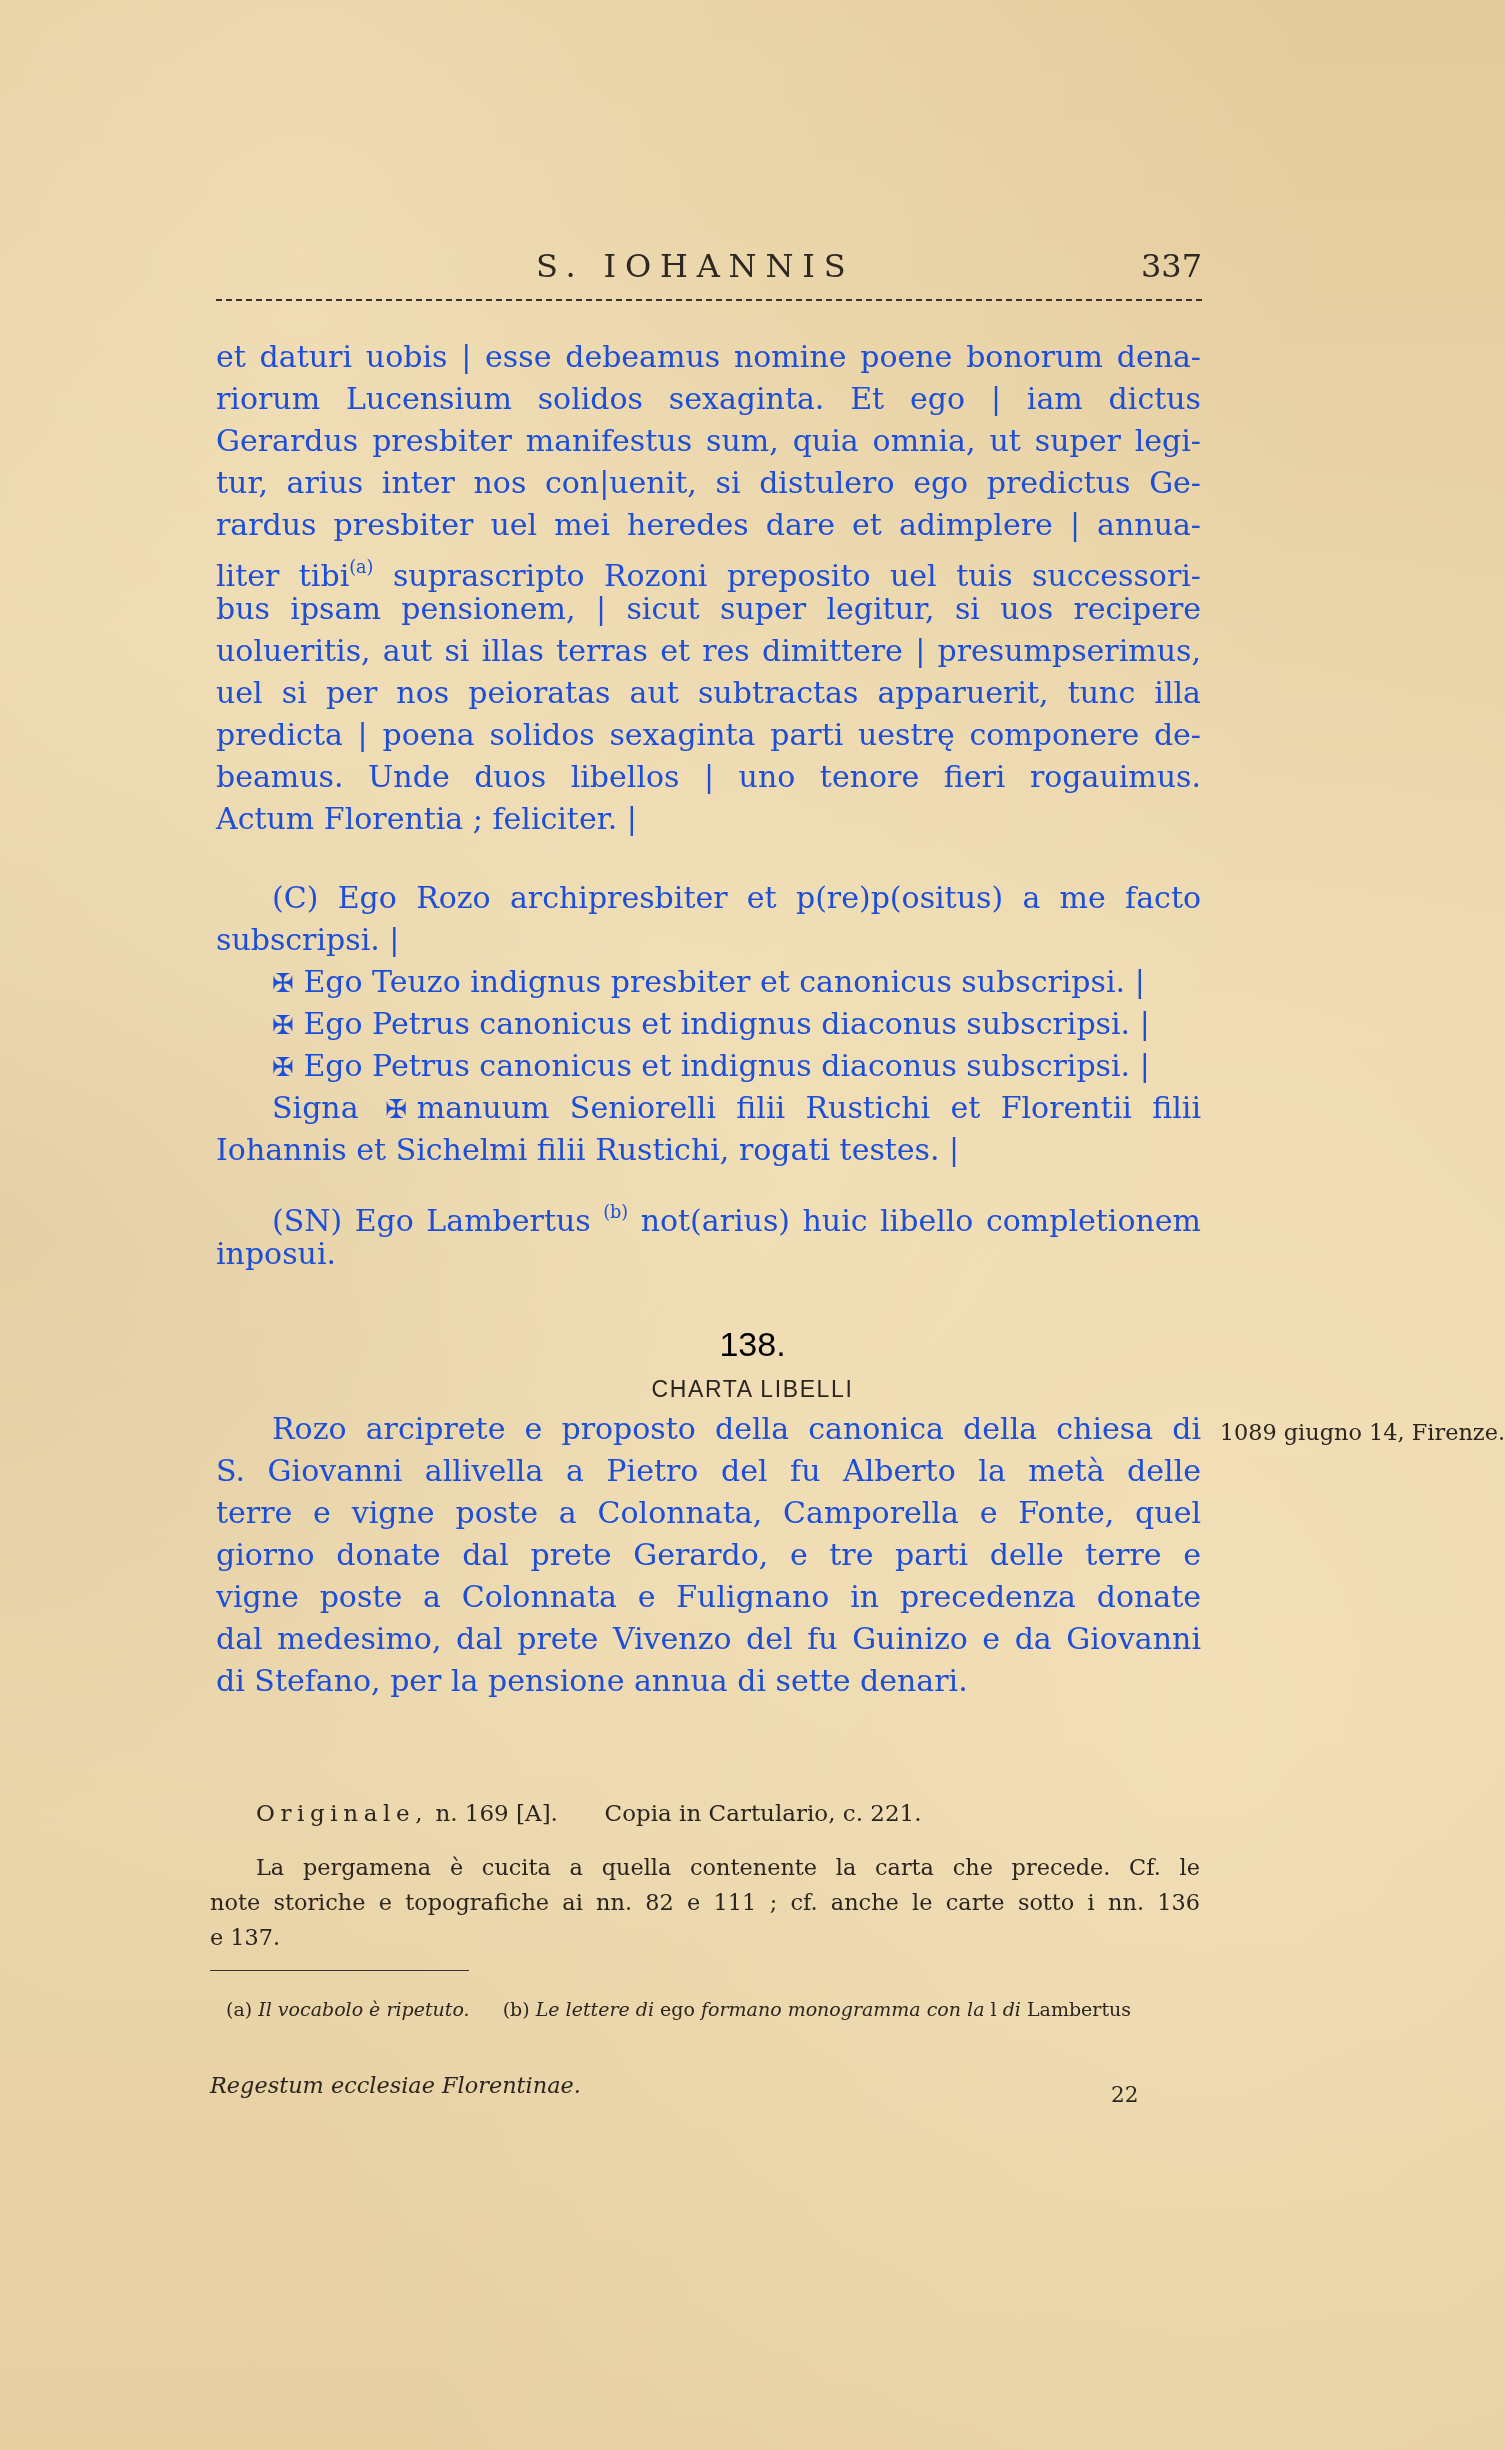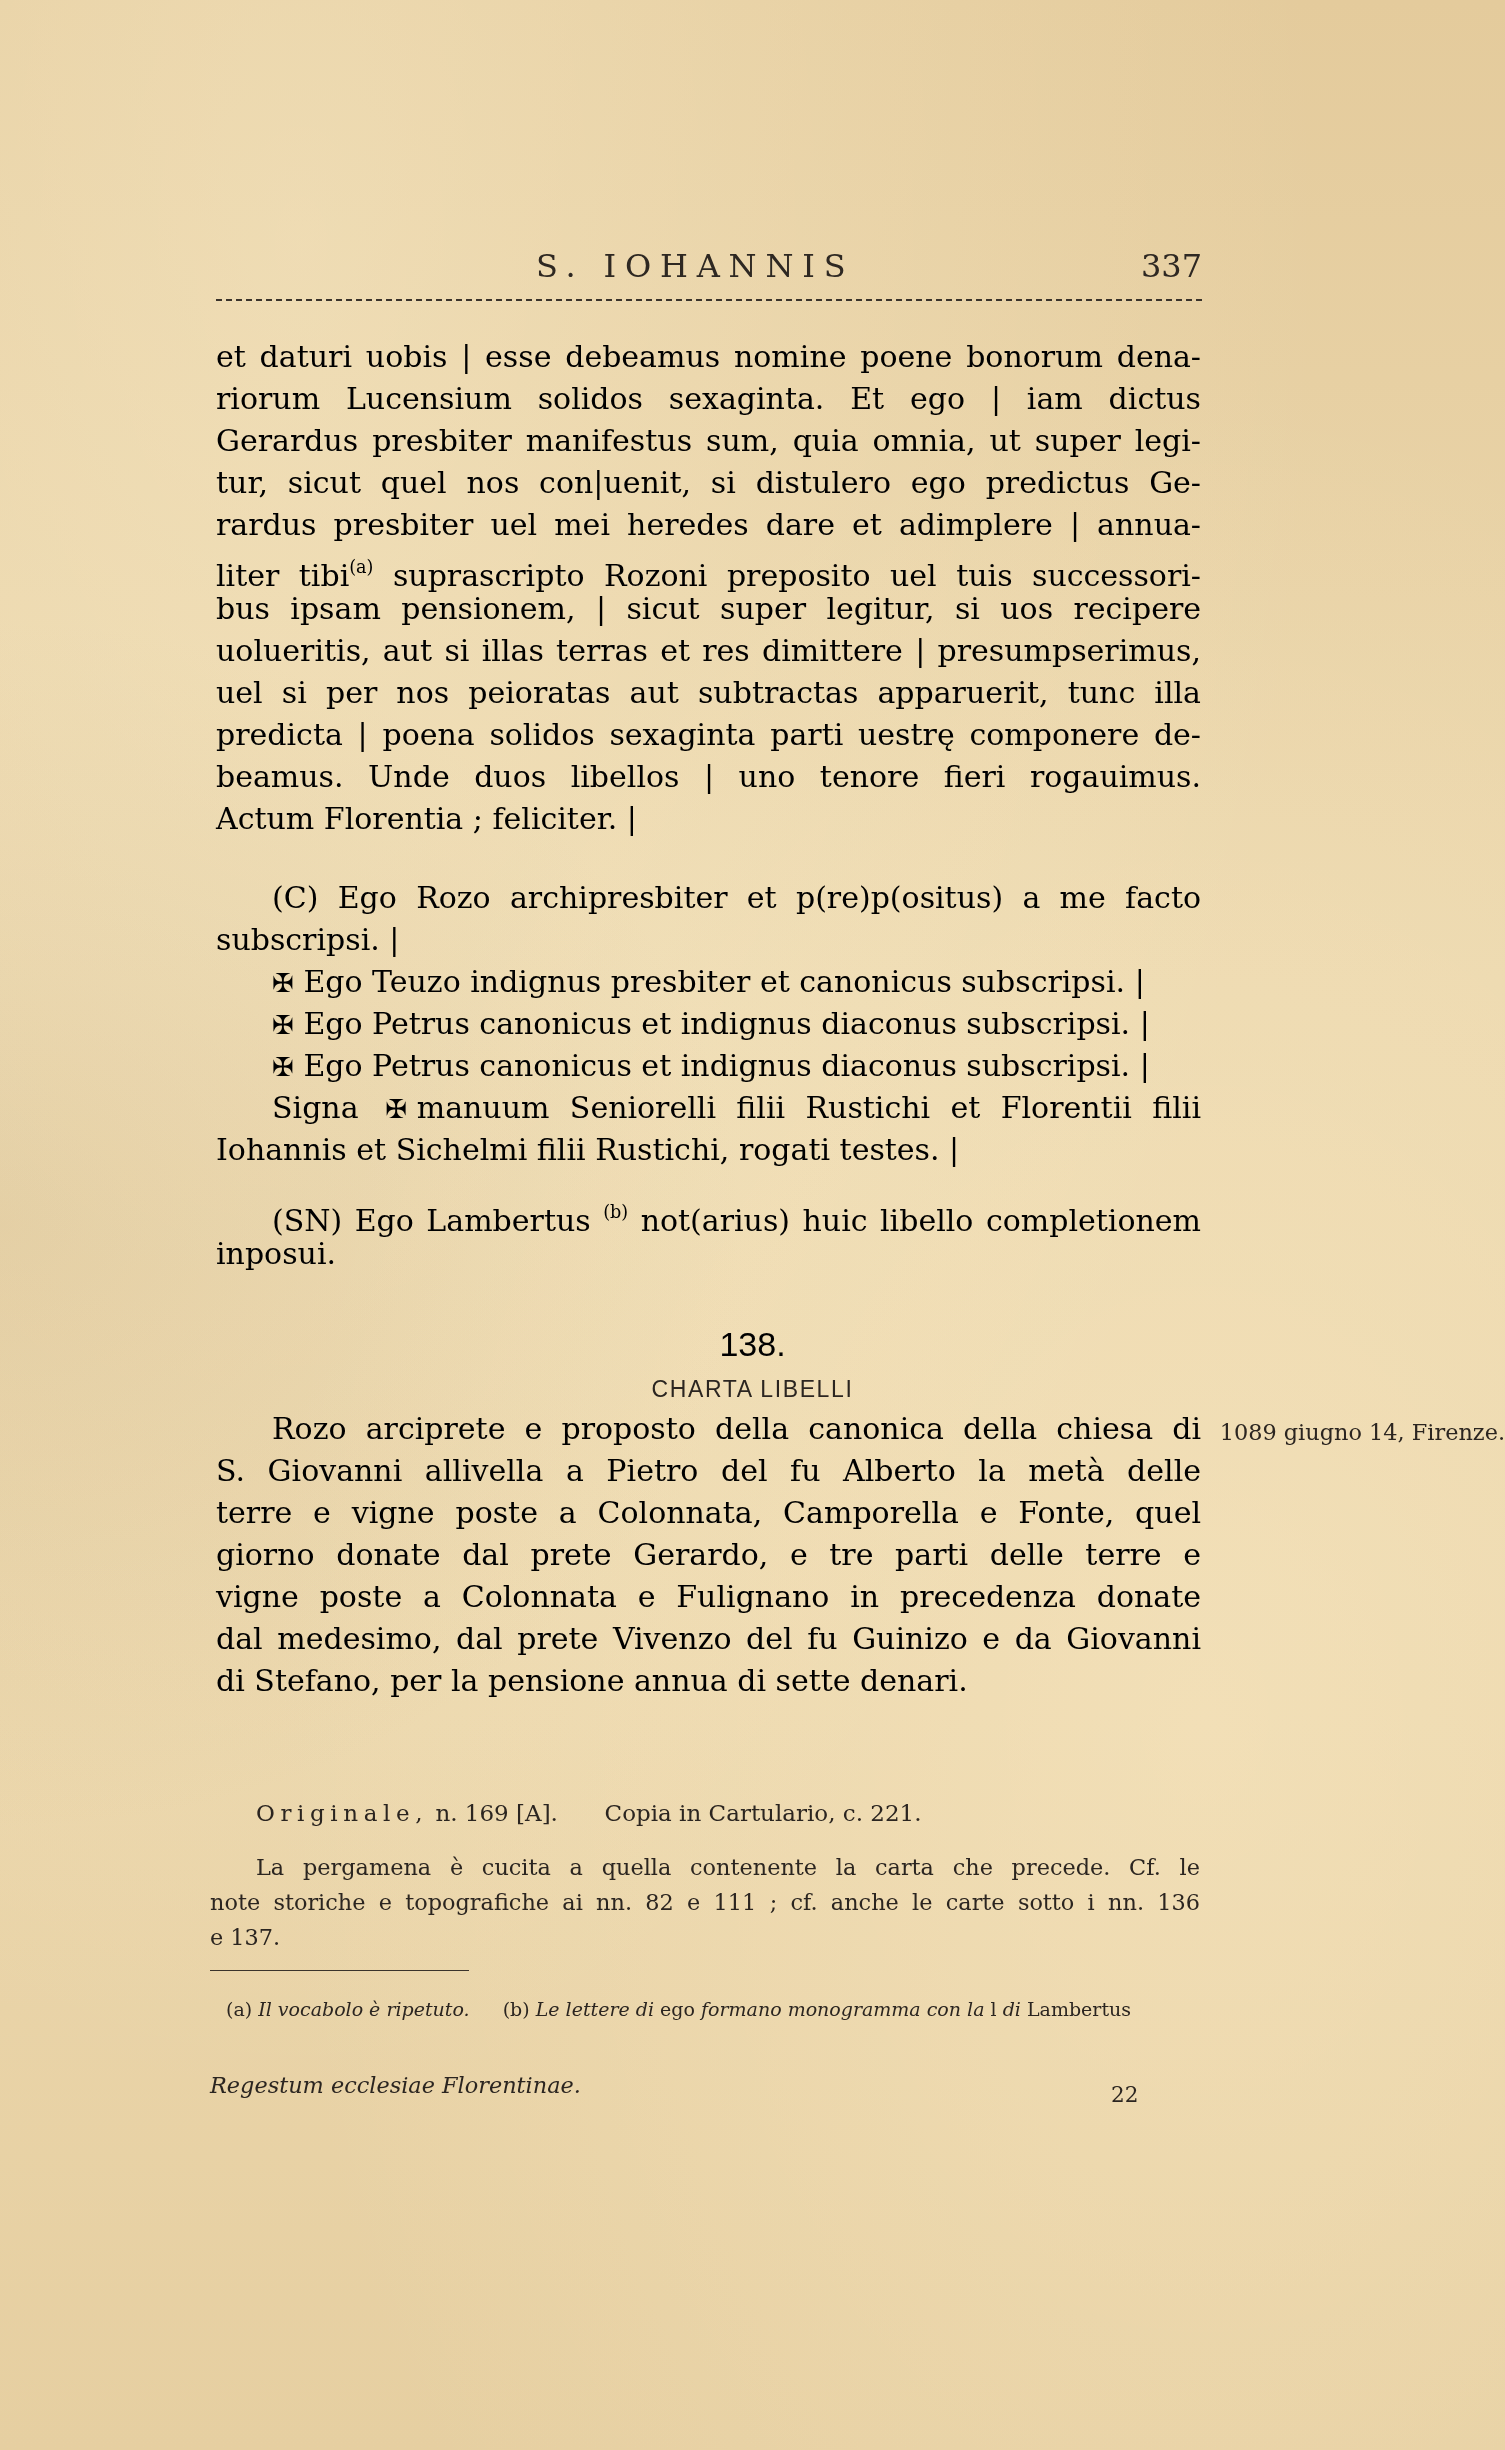--- a/index.html
+++ b/index.html
@@ -32,21 +32,21 @@
     font-family: "DejaVu Serif", serif; font-size: 32px; color: #2e2822;
   }
   .head-rule {
     position: absolute; left: 216px; top: 299px; width: 986px; height: 0;
     border-top: 2.4px dashed #3a332b;
   }
 
   .text-block {
     position: absolute; left: 216px; width: 985px;
     font-family: "DejaVu Serif", serif; font-size: 30px; line-height: 42px;
-    color: #000000;
+    color: #1d4ed8;
     text-align: justify;
   }
   .line { display: block; white-space: nowrap; text-align: justify; text-align-last: justify; height: 42px; }
   .line.last { text-align-last: left; }
   .indent { padding-left: 56px; }
   .sup { font-size: 17.6px; vertical-align: 13px; }
   .cross { display: inline-block; font-size: 26px; margin-right: 9.6px; }
 
   .doc-number {
     position: absolute; left: 0; width: 1505px; top: 1325px; text-align: center;
@@ -103,21 +103,21 @@
   <div class="running-head">
     <span class="running-title">S. IOHANNIS</span>
     <span class="page-number">337</span>
   </div>
   <div class="head-rule"></div>
 
   <div class="text-block" style="top:336px;">
     <span class="line">et daturi uobis | esse debeamus nomine poene bonorum dena-</span>
     <span class="line">riorum Lucensium solidos sexaginta.  Et ego | iam dictus</span>
     <span class="line">Gerardus presbiter manifestus sum, quia omnia, ut super legi-</span>
-    <span class="line">tur, sicut quel nos con|uenit, si distulero ego predictus Ge-</span>
+    <span class="line">tur, arius inter nos con|uenit, si distulero ego predictus Ge-</span>
     <span class="line">rardus presbiter uel mei heredes dare et adimplere | annua-</span>
     <span class="line">
       <span>liter tibi</span><span class="sup">(a)</span>
       <span>suprascripto Rozoni preposito uel tuis successori-</span>
     </span>
     <span class="line">bus ipsam pensionem, | sicut super legitur, si uos recipere</span>
     <span class="line">uolueritis, aut si illas terras et res dimittere | presumpserimus,</span>
     <span class="line">uel si per nos peioratas aut subtractas apparuerit, tunc illa</span>
     <span class="line">predicta | poena solidos sexaginta parti uestrę componere de-</span>
     <span class="line">beamus.  Unde duos libellos | uno tenore fieri rogauimus.</span>

